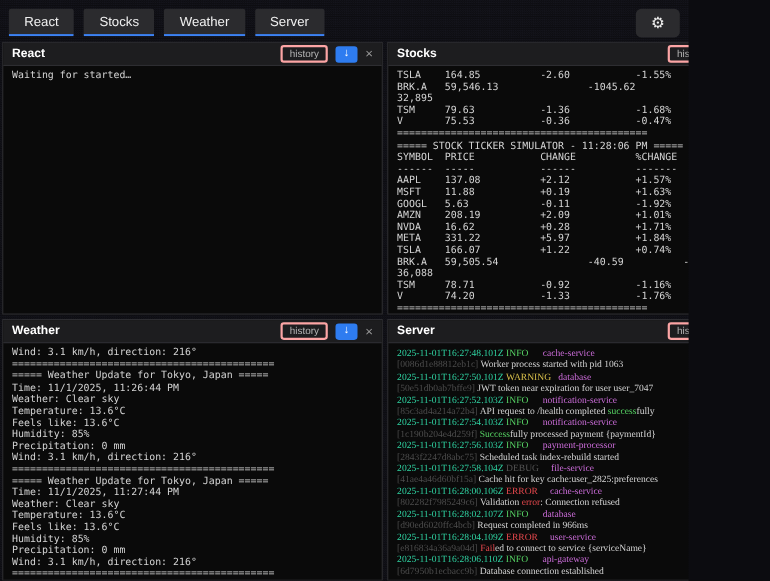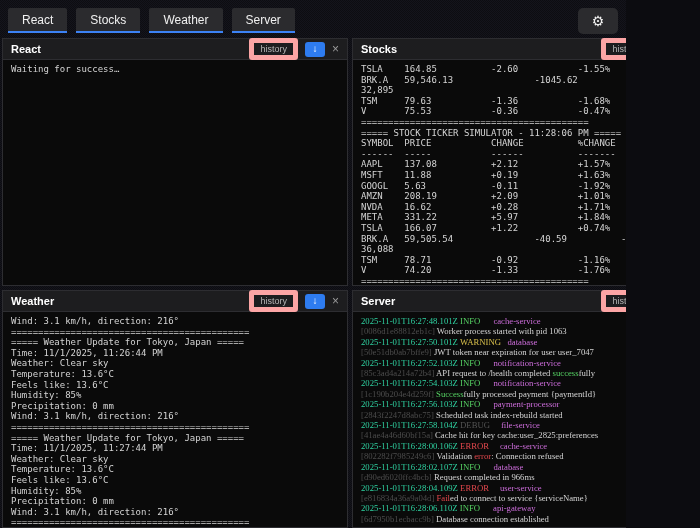--- a/index.html
+++ b/index.html
@@ -15,21 +15,21 @@
   .gearbtn{margin-left:auto;width:40px;height:26px;background:#2b2b2e;border:none;
        border-radius:5px;display:flex;align-items:center;justify-content:center;
        color:#f0f0f0;font-size:14px;font-family:"DejaVu Sans",sans-serif;cursor:pointer;}
   
   .grid{display:grid;grid-template-columns:346px 348px;grid-template-rows:248px 238px;
         gap:4px;padding:2px 2px 0 2px;}
   .panel{background:#0a0a0a;border:1px solid #2d2d31;display:flex;flex-direction:column;min-height:0;}
   .phead{flex:0 0 20px;height:20px;background:#1d1d1f;display:flex;align-items:center;
          gap:7px;padding:0 8px;border-bottom:1px solid #2d2d31;}
   .ptitle{flex:1;font-size:11px;font-weight:bold;color:#ffffff;}
-  .histbtn{background:transparent;border:5px solid #fca5a5;color:#b5b5b5;font-size:9px;
+  .histbtn{background:transparent;border:2px solid #fca5a5;color:#b5b5b5;font-size:9px;
          border-radius:3px;padding:1px 6px;font-family:"Liberation Sans",sans-serif;cursor:pointer;}
   .dlbtn{background:#2e7cf0;border:none;color:#fff;width:20px;height:15px;border-radius:3px;
          font-size:10px;line-height:1;display:flex;align-items:center;justify-content:center;cursor:pointer;}
   .closex{color:#9a9a9a;font-size:12px;line-height:1;cursor:pointer;}
   pre.content{flex:1;margin:0;padding:4px 2px 2px 8px;
          font-family:"DejaVu Sans Mono",monospace;font-size:9px;line-height:10.6px;
          color:#d4d4d4;overflow:hidden;tab-size:8;white-space:pre;}
   pre.server{font-size:8.7px;line-height:10.4px;font-family:Liberation Serif, serif;}
   .ts{color:#2fd3a2}.lvl-INFO{color:#56d364}.lvl-WARNING{color:#d9c04b}
   .lvl-ERROR{color:#e5484d}.lvl-DEBUG{color:#545454}
@@ -55,21 +55,21 @@
 
     <section class="panel">
       <div class="phead">
         <span class="ptitle">React</span>
         <button class="histbtn">history</button>
         <button class="dlbtn">
           <span>↓</span>
         </button>
         <span class="closex">×</span>
       </div>
-      <pre class="content">Waiting for success…</pre>
+      <pre class="content">Waiting for started…</pre>
     </section>
 
     <section class="panel">
       <div class="phead">
         <span class="ptitle">Stocks</span>
         <button class="histbtn">history</button>
         <button class="dlbtn">
           <span>↓</span>
         </button>
         <span class="closex">×</span>

